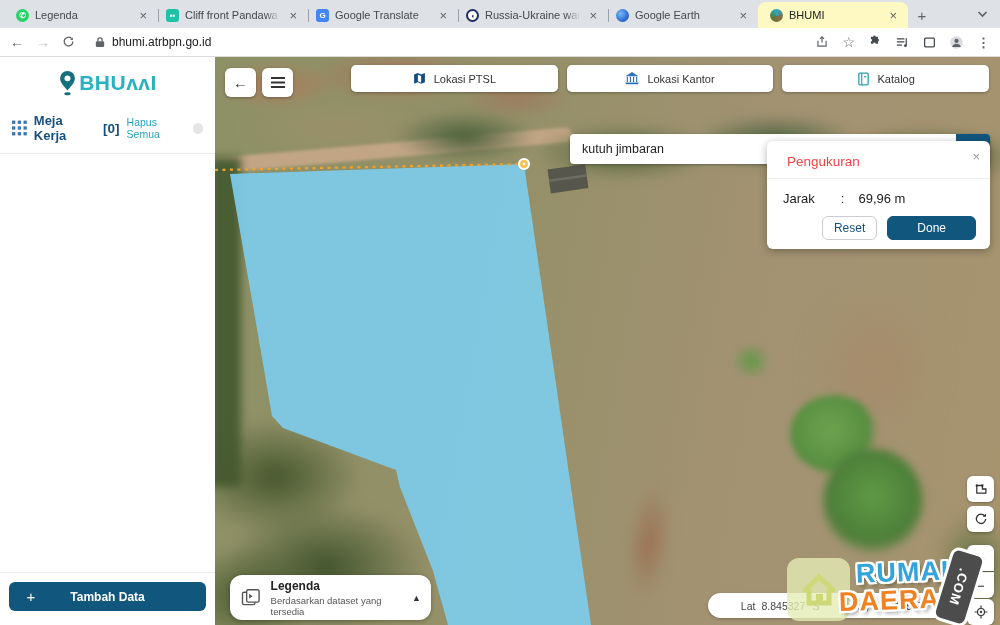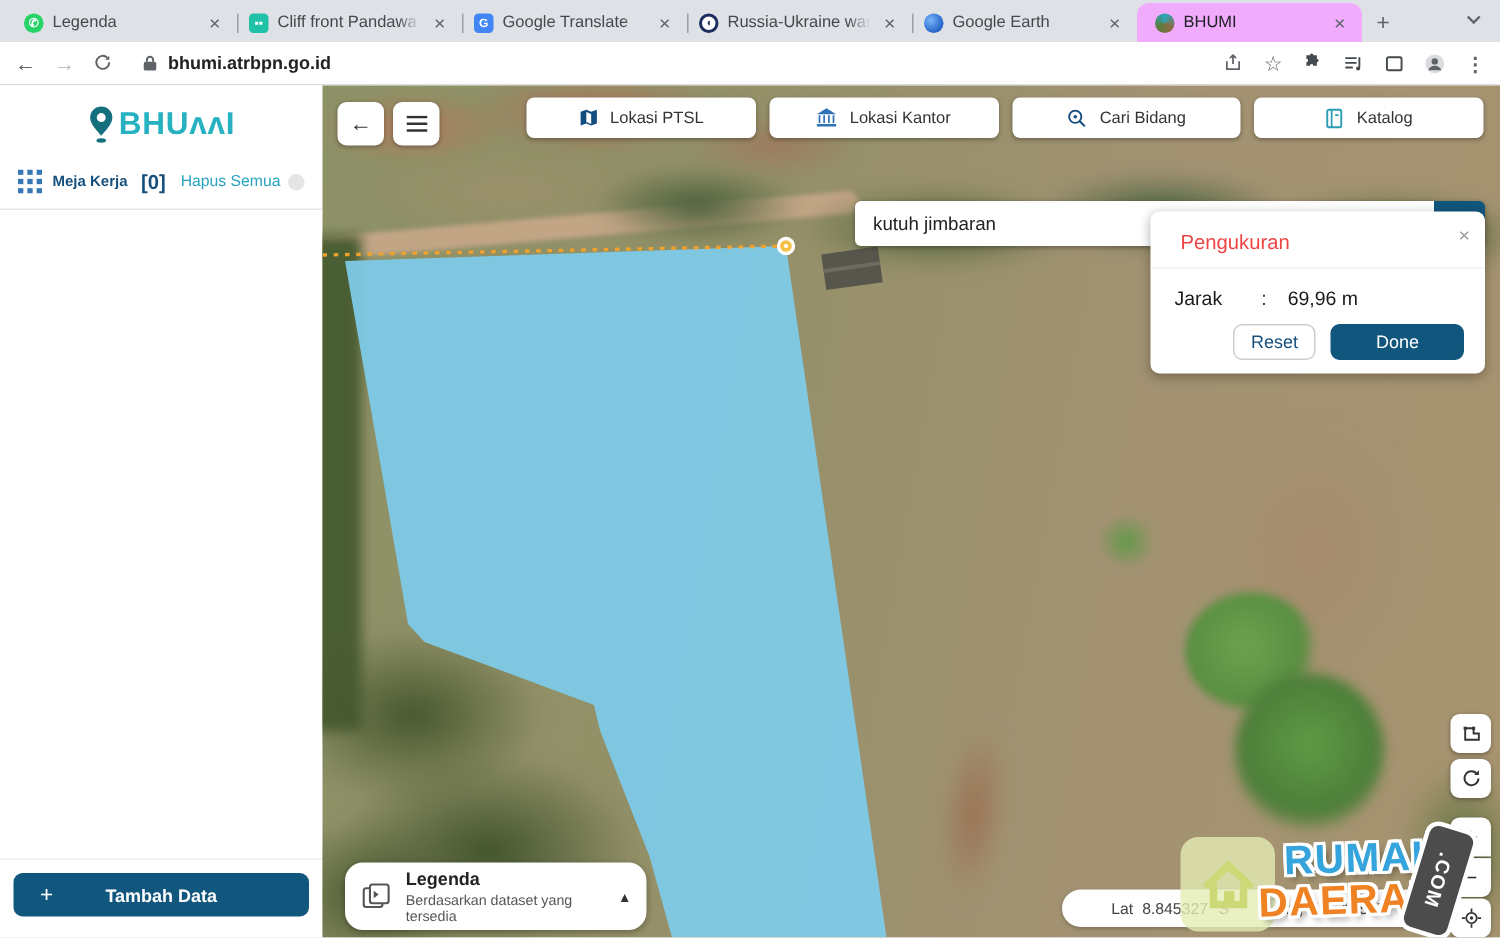--- a/index.html
+++ b/index.html
@@ -7,45 +7,45 @@
   *{box-sizing:border-box;}
 
   
   .tabstrip{height:28px;background:#dee1e6;display:flex;align-items:flex-end;padding-left:8px;}
   .tab{width:150px;height:26px;display:flex;align-items:center;gap:6px;padding:0 8px;
     font-size:11px;color:#45494d;border-radius:8px 8px 0 0;position:relative;flex:none;}
   .tab .title{flex:1;white-space:nowrap;overflow:hidden;
     -webkit-mask-image:linear-gradient(90deg,#000 85%,transparent);
     mask-image:linear-gradient(90deg,#000 85%,transparent);}
   .tab .close{color:#5f6368;font-size:13px;line-height:1;padding:1px 3px;border-radius:50%;}
-  .tab.active{background:#f0abfc;color:#202124;padding-left:12px;}
+  .tab.active{background:#fef9c3;color:#202124;padding-left:12px;}
   .tab:not(.active)::after{content:"";position:absolute;right:-1px;top:7px;height:13px;width:1px;background:#9aa0a6;}
   .fav{width:13px;height:13px;flex:none;border-radius:3px;display:flex;align-items:center;justify-content:center;
     font-size:8px;color:#fff;font-weight:bold;}
   .fav.circ{border-radius:50%;}
   .newtab{width:24px;height:24px;margin:0 2px 1px;display:flex;align-items:center;justify-content:center;
     font-size:15px;color:#5f6368;border-radius:50%;}
   .tabchev{margin-left:auto;margin-right:12px;margin-bottom:6px;color:#5f6368;}
 
   .addressbar{height:29px;background:#fff;display:flex;align-items:center;padding:0 10px;gap:12px;
     border-bottom:1px solid #dcdcdc;}
   .navbtn{font-size:14px;color:#5f6368;line-height:1;}
   .navbtn.disabled{color:#bcc0c4;}
   .urlbox{display:flex;align-items:center;gap:7px;flex:0 0 auto;margin-left:8px;}
-  .url{font-size:12px;color:#202124;font-weight:bold;}
+  .url{font-size:12px;color:#202124;}
   .chrome-right{margin-left:auto;display:flex;align-items:center;gap:13px;color:#5f6368;}
   .chrome-right svg{display:block;}
 
   
   .content{display:flex;height:568px;background:#fff;}
   .sidebar{width:215px;background:#fff;position:relative;flex:none;}
   .logo{display:flex;align-items:center;justify-content:center;gap:2px;padding-top:12px;height:40px;}
   .logo-text{font-size:21px;font-weight:bold;color:#27b2c1;letter-spacing:.5px;}
   .meja-row{display:flex;align-items:center;gap:7px;padding:16px 12px 10px 12px;}
-  .meja-label{font-size:10px;font-weight:bold;color:#17507d;}
+  .meja-label{font-size:13px;font-weight:bold;color:#17507d;}
   .meja-count{font-size:13.5px;font-weight:bold;color:#17507d;margin-left:2px;}
   .hapus{margin-left:auto;font-size:10.5px;color:#27a3bd;display:flex;align-items:center;gap:5px;}
   .hapus-dot{width:11px;height:11px;border-radius:50%;background:#e3e5e7;}
   .side-div{border-bottom:1px solid #e8e8e8;margin:0 0;}
   .side-bottom-div{position:absolute;left:0;right:0;bottom:52px;border-bottom:1px solid #eee;}
   .tambah{position:absolute;left:9px;right:9px;bottom:14px;height:29px;background:#11567d;border-radius:6px;
     display:flex;align-items:center;color:#fff;font-size:12px;font-weight:bold;}
   .tambah .plus{width:44px;text-align:center;font-size:15px;font-weight:normal;}
   .tambah .lbl{flex:1;text-align:center;margin-right:44px;}
 
@@ -292,28 +292,20 @@
         <span>Lokasi PTSL</span>
       </div>
       <div class="toolbtn">
         <svg width="14" height="13" viewBox="0 0 24 22">
             <path d="M12 0l11 7H1z" fill="#2f72b8"></path>
             <path d="M3 8h2v9H3zm5.3 0h2v9h-2zm5.4 0h2v9h-2zm5.3 0h2v9h-2zM1 18h22v3H1z" fill="#2f72b8"></path>
           </svg>
         <span>Lokasi Kantor</span>
       </div>
       <div class="toolbtn">
-        <svg width="14" height="14" viewBox="0 0 24 24">
-            <circle cx="10" cy="10" r="7" stroke="#134d80" stroke-width="2.2" fill="none"></circle>
-            <circle cx="10" cy="10" r="2" fill="#134d80"></circle>
-            <path d="M15.5 15.5L21 21" stroke="#134d80" stroke-width="2.4"></path>
-          </svg>
-        <span>Cari Bidang</span>
-      </div>
-      <div class="toolbtn">
         <svg width="13" height="14" viewBox="0 0 22 24">
             <rect x="3" y="2" width="16" height="20" rx="2" stroke="#2a9db5" stroke-width="2.2" fill="none"></rect>
             <path d="M8 2v20" stroke="#2a9db5" stroke-width="2"></path>
             <path d="M12 8h4" stroke="#2a9db5" stroke-width="2"></path>
           </svg>
         <span>Katalog</span>
       </div>
     </div>
 
     <div class="searchwrap">

